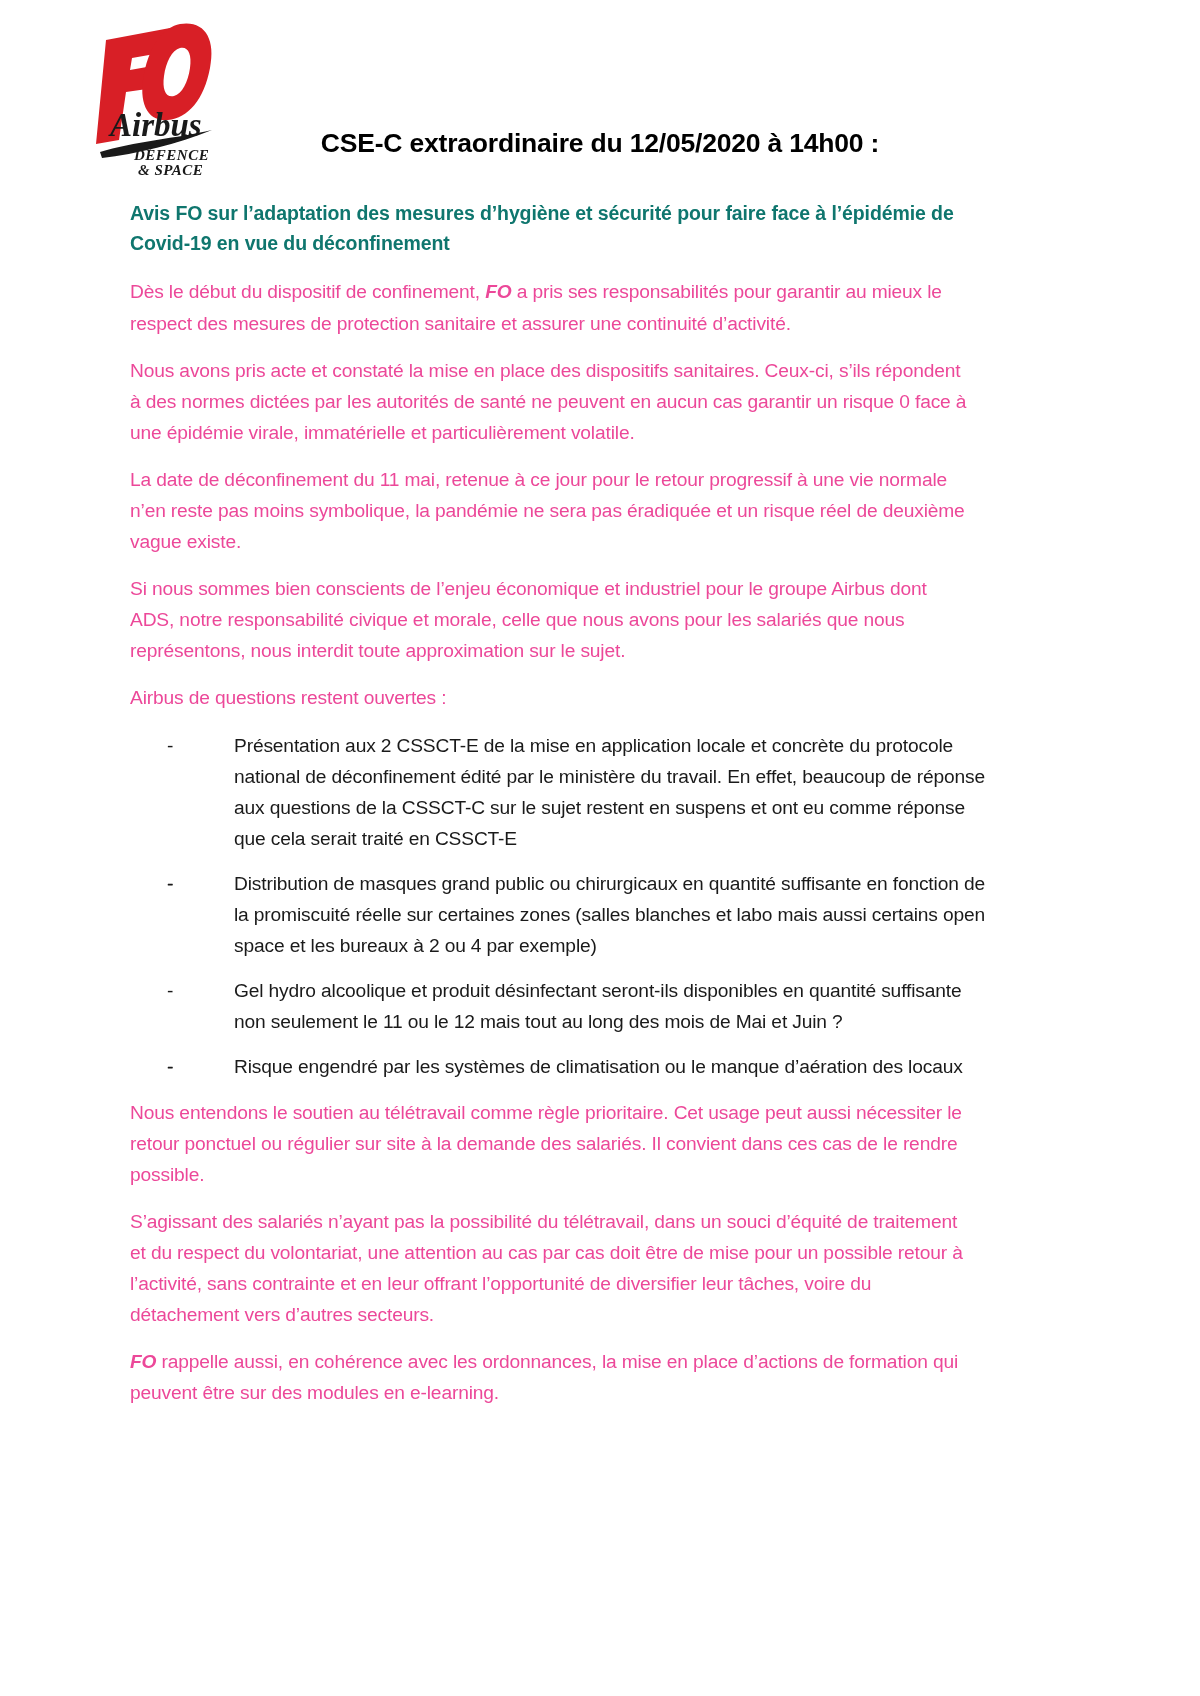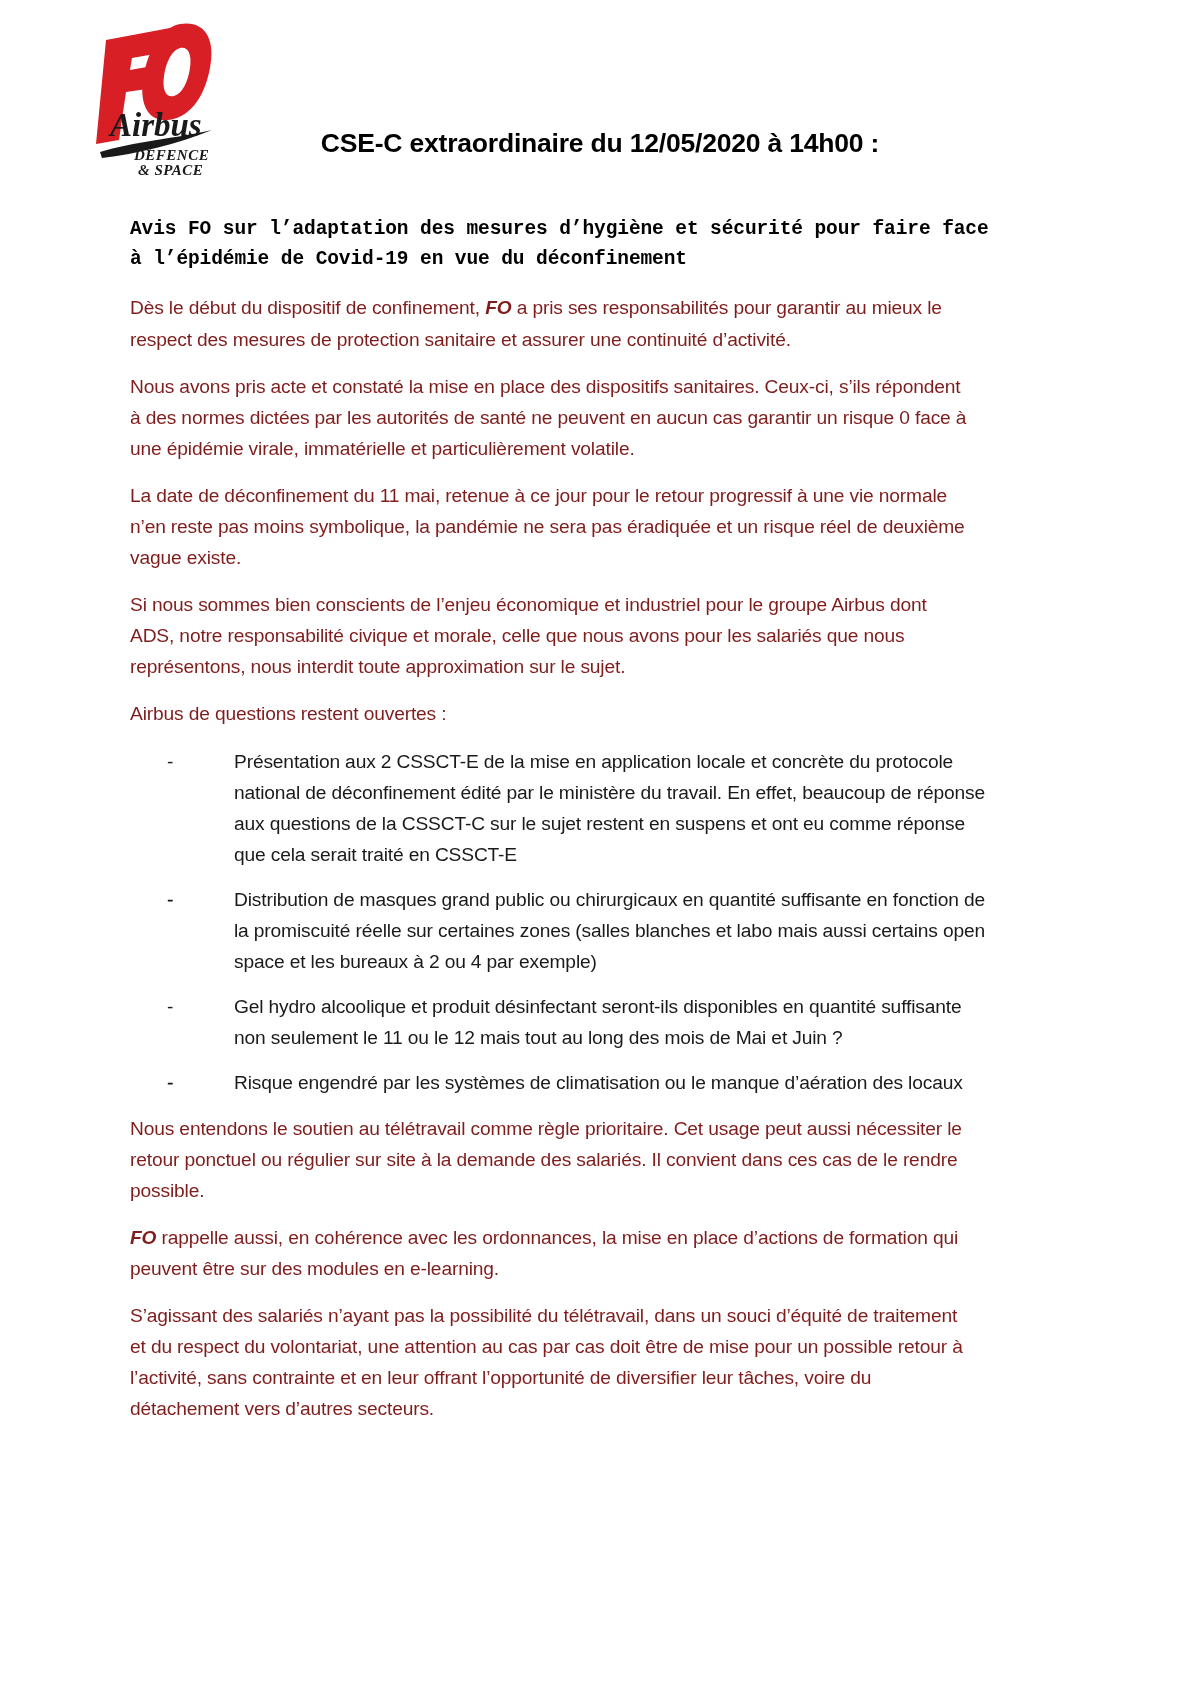--- a/index.html
+++ b/index.html
@@ -52,31 +52,30 @@
     position: absolute;
     left: 130px;
     top: 198px;
     width: 860px;
   }
 
   .subheading {
     font-size: 19.5px;
     font-weight: bold;
     line-height: 1.55;
-    color: #000000;
-    margin: 16px 0 18px 0;
+    color: #0f766e;
+    margin: 0 0 18px 0;
     letter-spacing: -0.1px;
-    font-family: Liberation Mono, monospace;
   }
 
   p.para {
     font-size: 19.2px;
     line-height: 1.62;
     margin: 0 16px 16px 0;
-    color: #7f1d1d;
+    color: #ec4899;
     letter-spacing: -0.15px;
   }
   p.para:last-child { margin-bottom: 0; }
 
   .bold-italic {
     font-weight: bold;
     font-style: italic;
   }
 
   
@@ -169,18 +168,18 @@
         <span class="dash">-</span>
       </li>
       <li>
         <span class="dash">-</span>
         <span>Risque engendré par les systèmes de climatisation ou le manque d’aération des locaux</span>
       </li>
     </ul>
 
     <p class="para after-list">Nous entendons le soutien au télétravail comme règle prioritaire. Cet usage peut aussi nécessiter le retour ponctuel ou régulier sur site à la demande des salariés. Il convient dans ces cas de le rendre possible.</p>
 
+    <p class="para">S’agissant des salariés n’ayant pas la possibilité du télétravail, dans un souci d’équité de traitement et du respect du volontariat, une attention au cas par cas doit être de mise pour un possible retour à l’activité, sans contrainte et en leur offrant l’opportunité de diversifier leur tâches, voire du détachement vers d’autres secteurs.</p>
+
     <p class="para"><span class="bold-italic">FO</span><span> rappelle aussi, en cohérence avec les ordonnances, la mise en place d’actions de formation qui peuvent être sur des modules en e-learning.</span></p>
-
-    <p class="para">S’agissant des salariés n’ayant pas la possibilité du télétravail, dans un souci d’équité de traitement et du respect du volontariat, une attention au cas par cas doit être de mise pour un possible retour à l’activité, sans contrainte et en leur offrant l’opportunité de diversifier leur tâches, voire du détachement vers d’autres secteurs.</p>
 
   </div>
 </div>
 
 </body></html>

